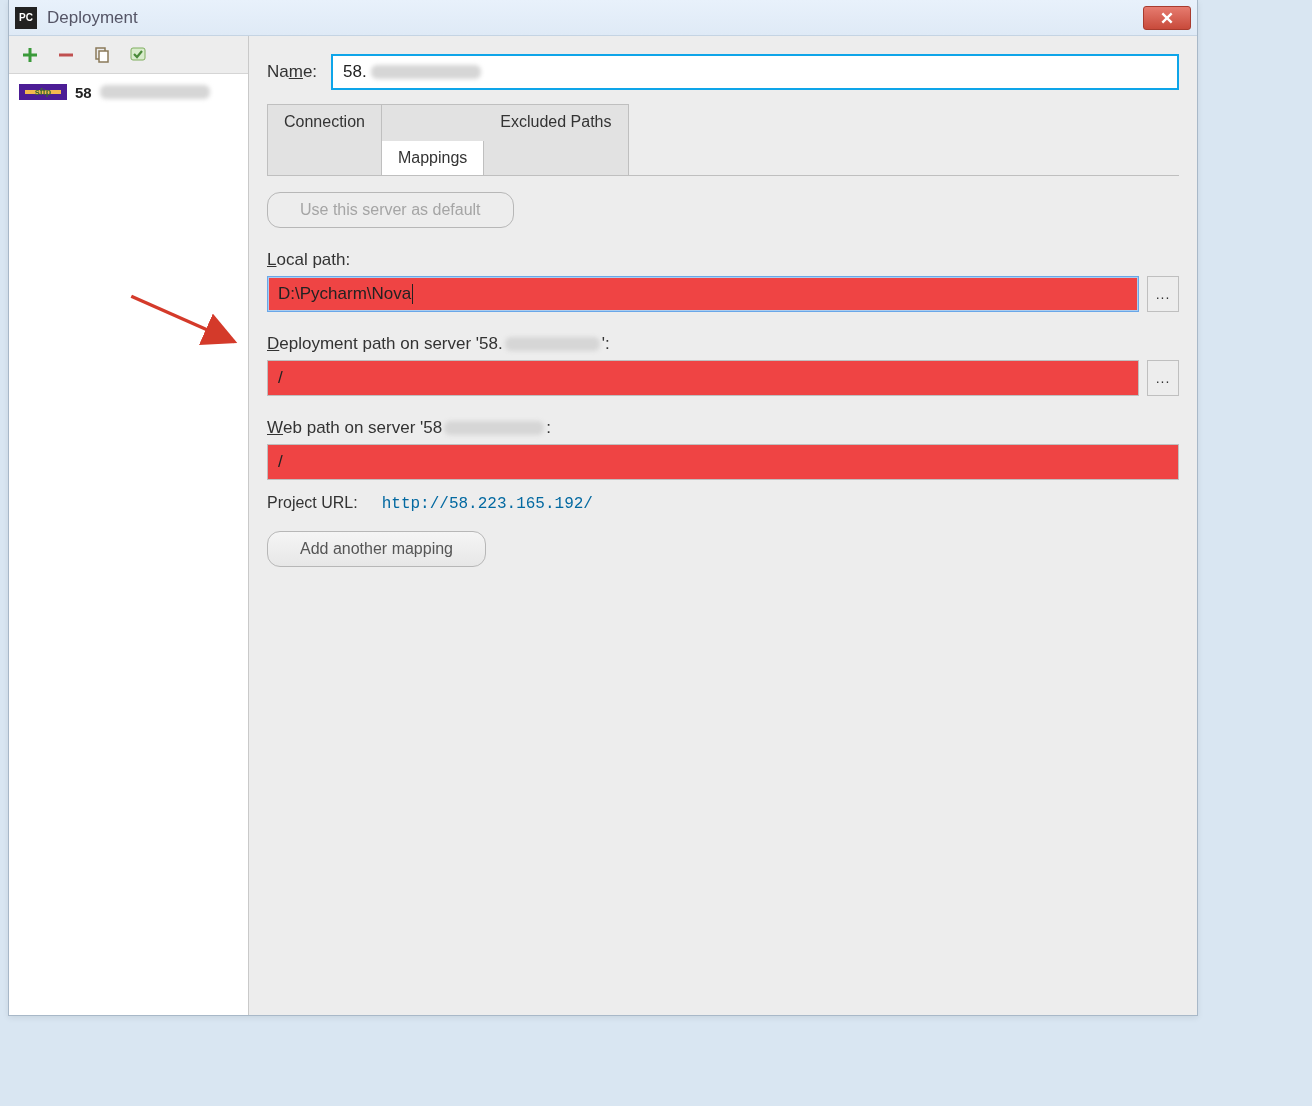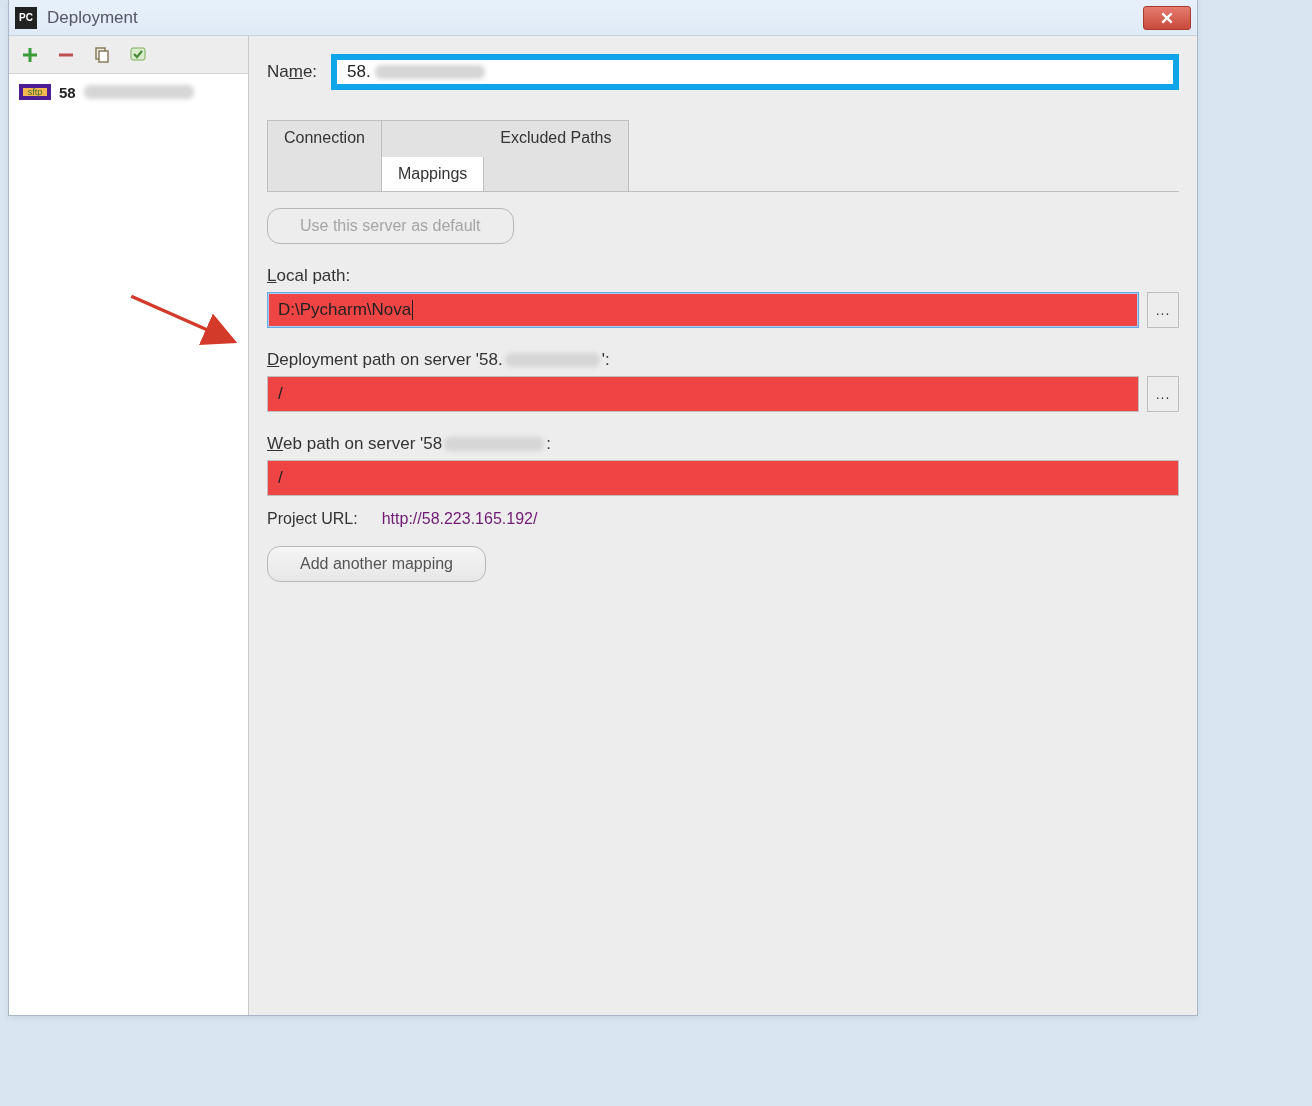--- a/index.html
+++ b/index.html
@@ -86,23 +86,23 @@
       display: flex; align-items: center;
       height: 28px;
       padding: 0 10px;
       gap: 8px;
       cursor: pointer;
     }
     .sftp-badge {
       background: #f3b94e;
       color: #6b4;
       font-size: 9px;
-      font-weight: normal;
-      padding: 1px 12px;
-      border: 4px solid #4c1d95;
+      font-weight: bold;
+      padding: 1px 18px;
+      border: 6px solid #4c1d95;
       width: 24px; height: 16px;
       display: flex; align-items: center; justify-content: center;
       color: #5a3;
     }
     .sftp-badge span{ color:#3e6b2f; }
     .sidebar-item .server-name {
       font-size: 15px; font-weight: bold; color: #222;
     }
     .blur-strip {
       display: inline-block;
@@ -116,30 +116,30 @@
       background: #ededed;
       display: flex;
       flex-direction: column;
       padding: 18px 18px 0 18px;
       min-width: 0;
     }
     .name-row {
       display: flex;
       align-items: center;
       gap: 14px;
-      margin-bottom: 30px;
+      margin-bottom: 14px;
     }
     .name-row label { font-size: 17px; color: #333; }
     .underline-m { text-decoration: underline; }
     .name-input-wrap {
       flex: 1;
       position: relative;
       height: 36px;
       background: #fff;
-      border: 6px solid #0ea5e9;
+      border: 2px solid #0ea5e9;
       padding: 0 10px;
       display: flex; align-items: center;
       font-size: 17px;
     }
     .name-input-wrap .val { color: #222; }
     .name-input-wrap .blur-strip { margin-left: 4px; width: 110px; }
     .tabs {
       display: flex;
       border: 1px solid #bfbfbf;
       border-bottom: none;
@@ -207,21 +207,21 @@
       border: 1px solid #bfbfbf;
       display: flex; align-items: center; justify-content: center;
       font-size: 14px; letter-spacing: 1px;
       cursor: pointer;
     }
     .project-url-row {
       margin-top: 14px;
       font-size: 16px;
       display: flex; gap: 24px; align-items: baseline;
     }
-    .project-url-row a { color: #701a75; text-decoration: none; }
+    .project-url-row a { color: #0369a1; text-decoration: none; font-family: Liberation Mono, monospace; }
     .add-mapping-btn { margin-top: 18px; }
     .footer {
       height: 72px;
       background: #ededed;
       border-top: 1px solid #c9c9c9;
       display: flex;
       align-items: center;
       justify-content: flex-end;
       gap: 16px;
       padding: 0 22px;

